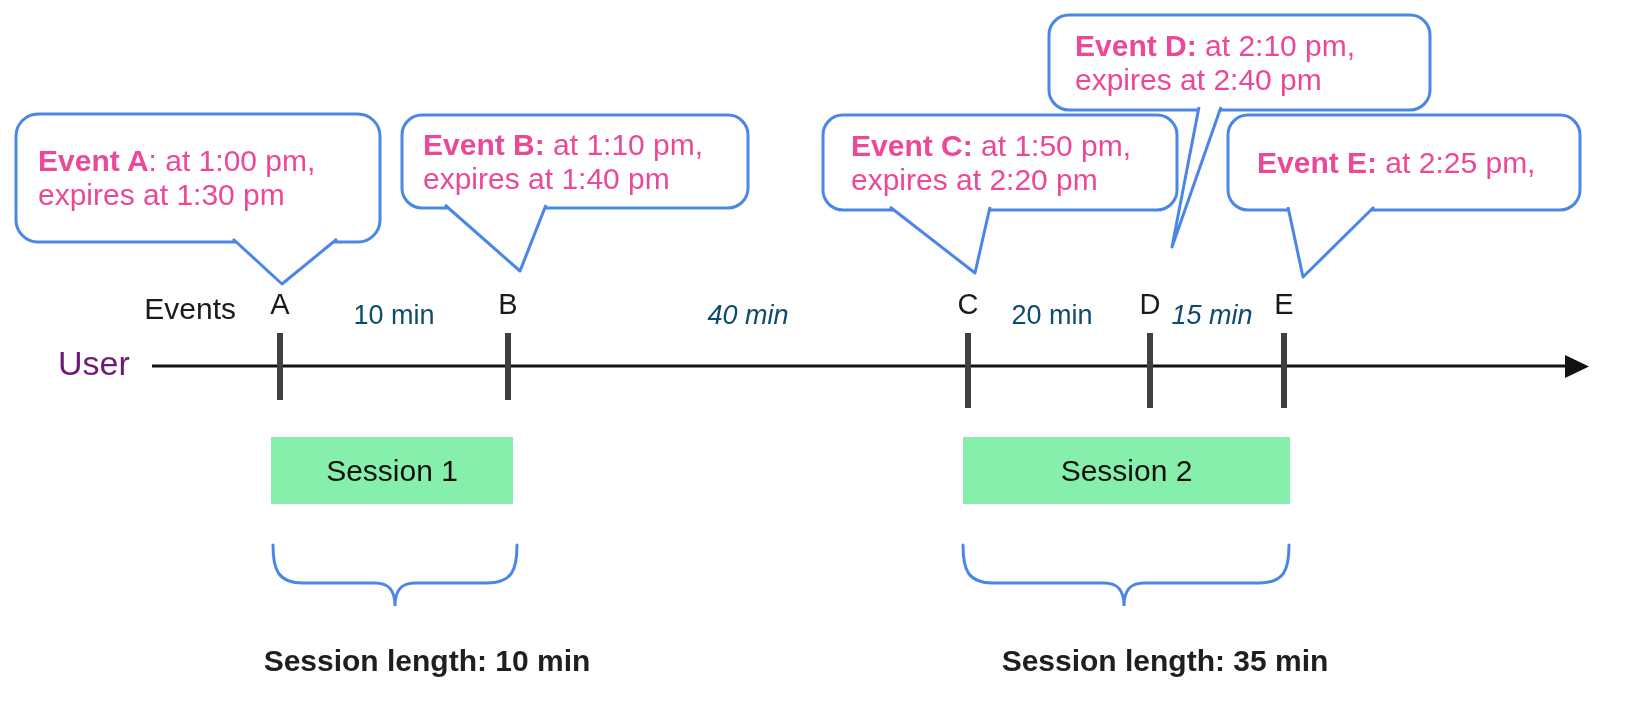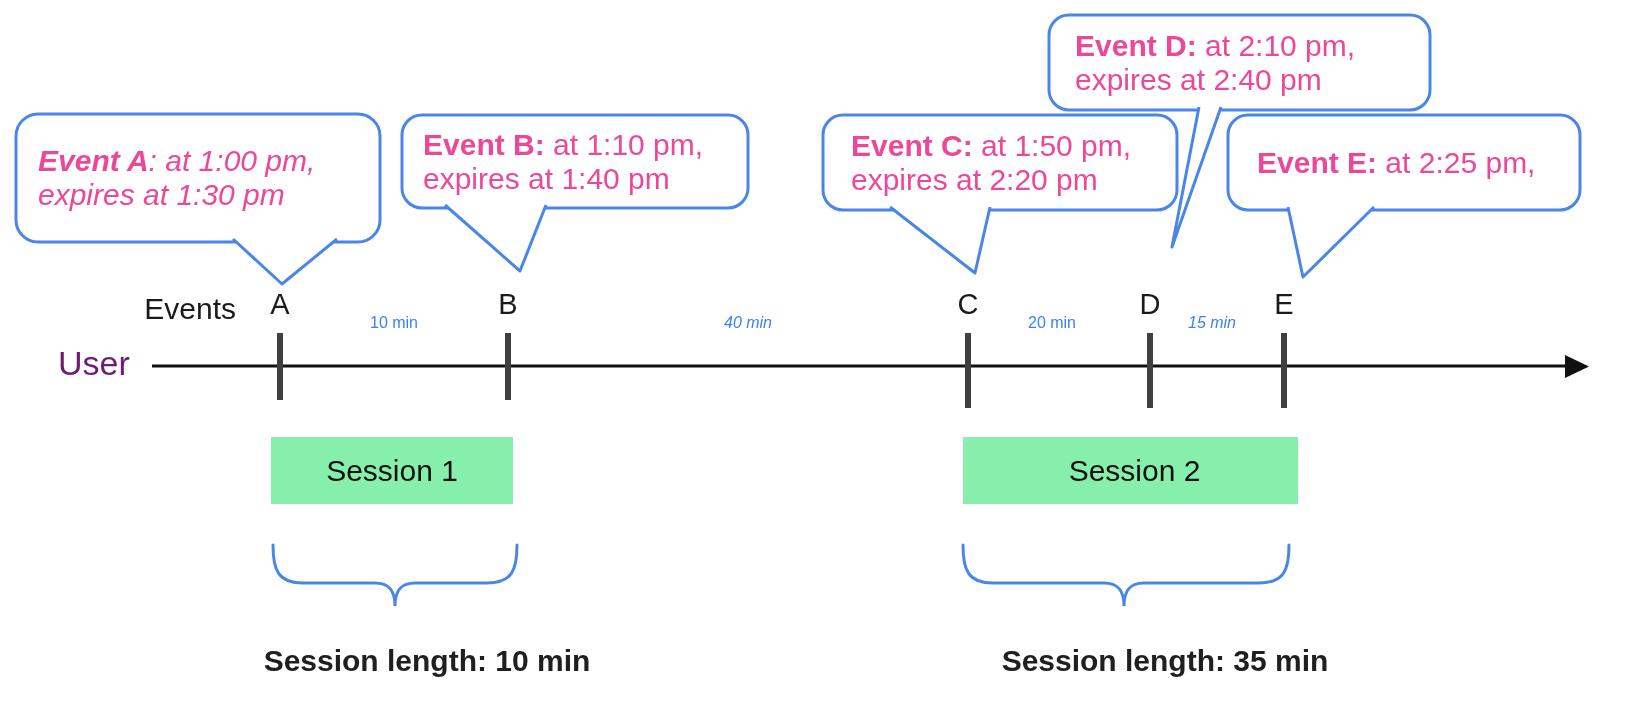--- a/index.html
+++ b/index.html
@@ -18,21 +18,21 @@
     position:absolute;z-index:3;
     display:flex;flex-direction:column;justify-content:center;
     font-size:30px;line-height:34px;color:#ec4899;
     white-space:nowrap;
   }
   .bubble-text b{font-weight:bold;}
   
   .user-label{left:58px;top:344px;font-size:34px;color:#701a75;z-index:3;}
   .events-label{left:140px;top:292px;width:96px;text-align:right;font-size:30px;color:#1a1a1a;z-index:3;}
   .tick-label{top:288px;width:44px;text-align:center;font-size:29px;color:#1a1a1a;z-index:3;}
-  .interval-label{top:314px;width:100px;text-align:center;font-size:16px;color:#3b82f6;z-index:3;}
+  .interval-label{top:300px;width:100px;text-align:center;font-size:27px;color:#0c4a6e;z-index:3;}
   
   .session-box{
     position:absolute;top:437px;height:66px;z-index:2;
     background:#86efac;border-top:1px dotted #b9cbf0;
     display:flex;align-items:center;justify-content:center;
     font-size:30px;color:#111;
   }
   .session-length{
     position:absolute;top:644px;width:360px;text-align:center;
     font-size:30px;color:#1f1f1f;z-index:3;font-weight:bold;
@@ -78,21 +78,21 @@
     <line x1="280" y1="333" x2="280" y2="400" stroke="#3f3f3f" stroke-width="6"></line>
     <line x1="508" y1="333" x2="508" y2="400" stroke="#3f3f3f" stroke-width="6"></line>
     <line x1="968" y1="333" x2="968" y2="408" stroke="#3f3f3f" stroke-width="6"></line>
     <line x1="1150" y1="333" x2="1150" y2="408" stroke="#3f3f3f" stroke-width="6"></line>
     <line x1="1284" y1="333" x2="1284" y2="408" stroke="#3f3f3f" stroke-width="6"></line>
 
     <path d="M 273,545 C 273,570 278,583 303,583 L 375,583 C 388,583 395,589 395,606 C 395,589 402,583 415,583 L 487,583 C 512,583 517,570 517,545" fill="none" stroke="#4a86e8" stroke-width="3" stroke-linecap="round"></path>
     <path d="M 963,545 C 963,570 968,583 993,583 L 1104,583 C 1117,583 1124,589 1124,606 C 1124,589 1131,583 1144,583 L 1259,583 C 1284,583 1289,570 1289,545" fill="none" stroke="#4a86e8" stroke-width="3" stroke-linecap="round"></path>
   </svg>
 
-  <div class="bubble-text" style="left:38px;top:114px;height:128px;font-style:italic;">
+  <div class="bubble-text" style="left:38px;top:114px;height:128px;">
     <div><b>Event A</b><span>: at 1:00 pm,</span></div>
     <div>expires at 1:30 pm</div>
   </div>
   <div class="bubble-text" style="left:423px;top:115px;height:93px;">
     <div><b>Event B:</b><span> at 1:10 pm,</span></div>
     <div>expires at 1:40 pm</div>
   </div>
   <div class="bubble-text" style="left:851px;top:115px;height:95px;">
     <div><b>Event C:</b><span> at 1:50 pm,</span></div>
     <div>expires at 2:20 pm</div>
@@ -115,20 +115,20 @@
   <div class="abs tick-label" style="left:1262px;">E</div>
 
   <div class="abs interval-label" style="left:344px;">10 min</div>
   <div class="abs interval-label" style="left:698px;font-style:italic;">40 min</div>
   <div class="abs interval-label" style="left:1002px;">20 min</div>
   <div class="abs interval-label" style="left:1162px;font-style:italic;">15 min</div>
 
   <div class="session-box" style="left:271px;width:242px;">
     <span>Session 1</span>
   </div>
-  <div class="session-box" style="left:963px;width:327px;padding-left:8px;">
+  <div class="session-box" style="left:963px;width:327px;">
     <span>Session 2</span>
   </div>
 
   <div class="session-length" style="left:247px;">Session length: 10 min</div>
   <div class="session-length" style="left:985px;">Session length: 35 min</div>
 
 </div>
 
 </body></html>

